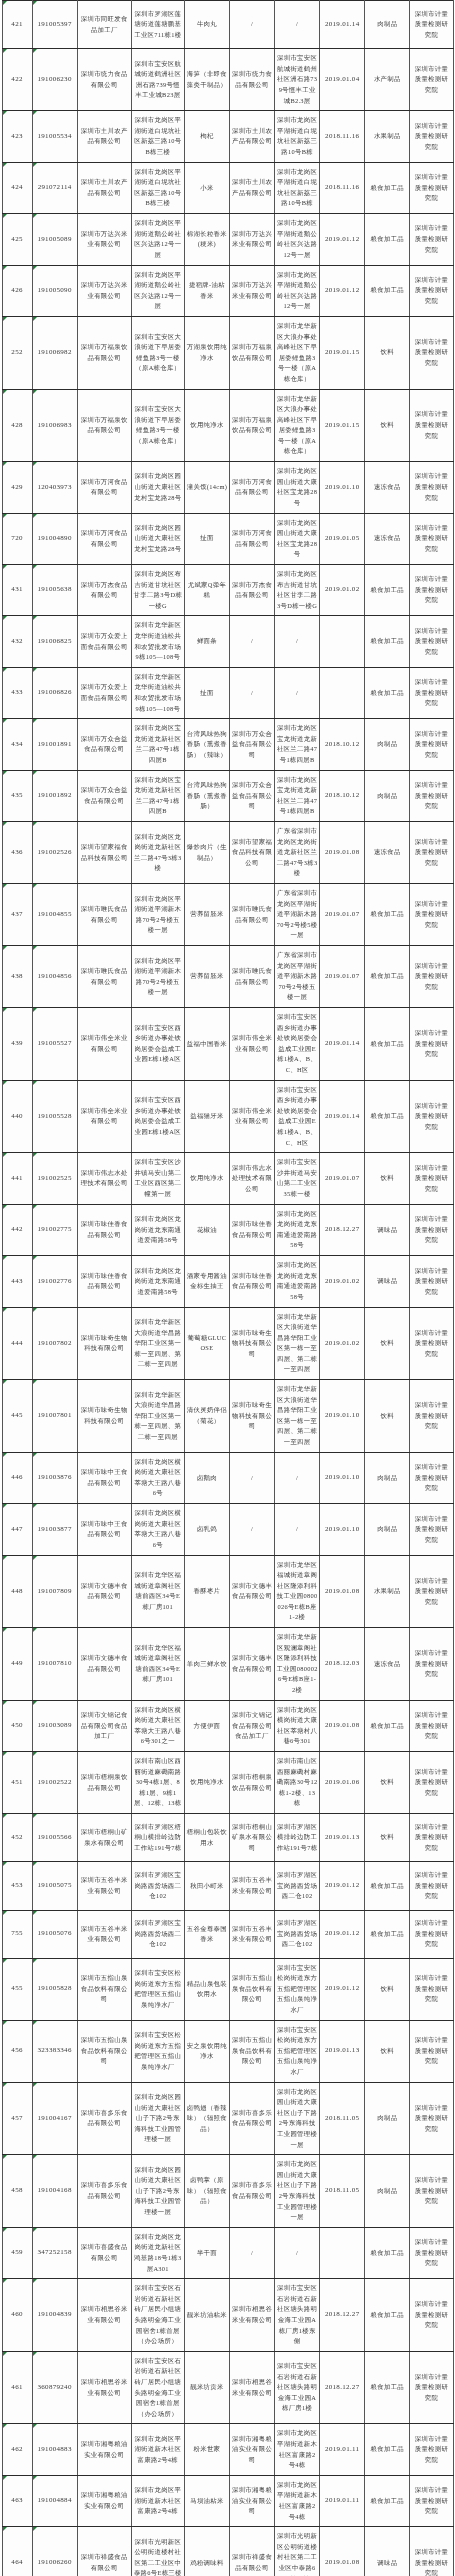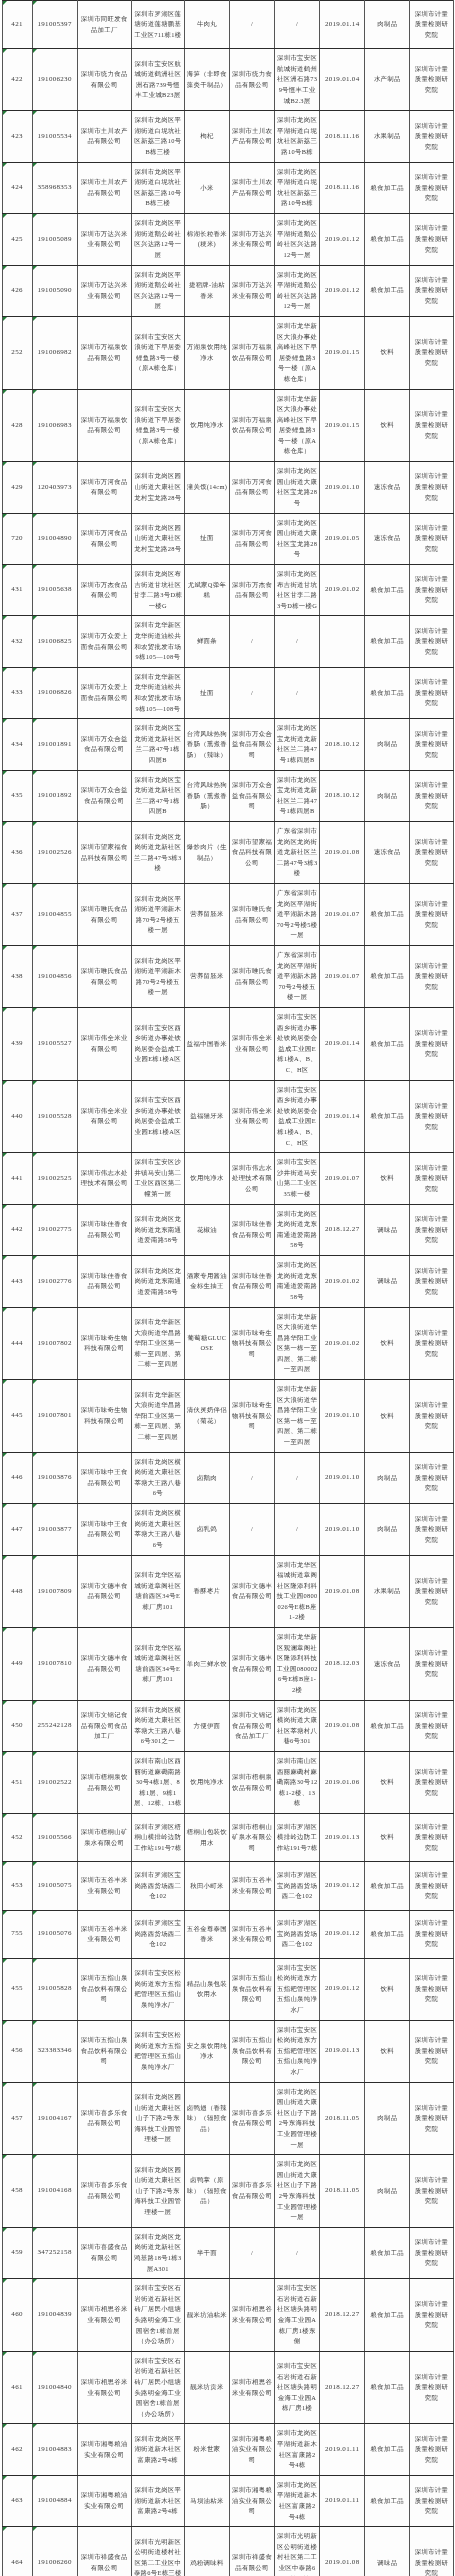--- a/index.html
+++ b/index.html
@@ -88,21 +88,21 @@
     <td><span class="val">深圳市龙岗区平湖街道白坭坑社区新荔三路10号B栋三楼</span></td>
     <td><span class="val">枸杞</span></td>
     <td><span class="val">深圳市土川农产品有限公司</span></td>
     <td><span class="val">深圳市龙岗区平湖街道白坭坑社区新荔三路10号B栋</span></td>
     <td class="num"><span class="val">2018.11.16</span></td>
     <td><span class="val">水果制品</span></td>
     <td><span class="val">深圳市计量质量检测研究院</span></td>
   </tr>
         <tr>
     <td class="num"><span class="tri"></span><span class="val">424</span></td>
-    <td class="num"><span class="tri"></span><span class="val">358968353</span></td>
+    <td class="num"><span class="tri"></span><span class="val">291072114</span></td>
     <td><span class="val">深圳市土川农产品有限公司</span></td>
     <td><span class="val">深圳市龙岗区平湖街道白坭坑社区新荔三路10号B栋三楼</span></td>
     <td><span class="val">小米</span></td>
     <td><span class="val">深圳市土川农产品有限公司</span></td>
     <td><span class="val">深圳市龙岗区平湖街道白坭坑社区新荔三路10号B栋</span></td>
     <td class="num"><span class="val">2018.11.16</span></td>
     <td><span class="val">粮食加工品</span></td>
     <td><span class="val">深圳市计量质量检测研究院</span></td>
   </tr>
         <tr>
@@ -400,21 +400,21 @@
     <td><span class="val">深圳市龙华区福城街道章阁社区塘前西区34号E栋厂房101</span></td>
     <td><span class="val">羊肉三鲜水饺</span></td>
     <td><span class="val">深圳市文德丰食品有限公司</span></td>
     <td><span class="val">深圳市龙华新区观澜章阁社区隆添利科技工业园0800026号E栋B座1-2楼</span></td>
     <td class="num"><span class="val">2018.12.03</span></td>
     <td><span class="val">速冻食品</span></td>
     <td><span class="val">深圳市计量质量检测研究院</span></td>
   </tr>
         <tr>
     <td class="num"><span class="tri"></span><span class="val">450</span></td>
-    <td class="num"><span class="tri"></span><span class="val">255242128</span></td>
+    <td class="num"><span class="tri"></span><span class="val">191003089</span></td>
     <td><span class="val">深圳市文锦记食品有限公司食品加工厂</span></td>
     <td><span class="val">深圳市龙岗区横岗街道大康社区莘塘大王路八巷6号301之一</span></td>
     <td><span class="val">方便伊面</span></td>
     <td><span class="val">深圳市文锦记食品有限公司食品加工厂</span></td>
     <td><span class="val">深圳市龙岗区横岗街道大康社区莘塘村八巷6号301</span></td>
     <td class="num"><span class="val">2019.01.08</span></td>
     <td><span class="val">粮食加工品</span></td>
     <td><span class="val">深圳市计量质量检测研究院</span></td>
   </tr>
         <tr>
@@ -532,21 +532,21 @@
     <td><span class="val">深圳市宝安区石岩街道石新社区砖厂居民小组塘头路明金海工业园宿舍1栋首层（办公场所）</span></td>
     <td><span class="val">靓米坊油粘米</span></td>
     <td><span class="val">深圳市相思谷米业有限公司</span></td>
     <td><span class="val">深圳市宝安区石岩街道石新社区塘头路明金海工业园A栋厂房1楼东侧</span></td>
     <td class="num"><span class="val">2018.12.27</span></td>
     <td><span class="val">粮食加工品</span></td>
     <td><span class="val">深圳市计量质量检测研究院</span></td>
   </tr>
         <tr>
     <td class="num"><span class="tri"></span><span class="val">461</span></td>
-    <td class="num"><span class="tri"></span><span class="val">191004840</span></td>
+    <td class="num"><span class="tri"></span><span class="val">360879240</span></td>
     <td><span class="val">深圳市相思谷米业有限公司</span></td>
     <td><span class="val">深圳市宝安区石岩街道石新社区砖厂居民小组塘头路明金海工业园宿舍1栋首层（办公场所）</span></td>
     <td><span class="val">靓米坊贡米</span></td>
     <td><span class="val">深圳市相思谷米业有限公司</span></td>
     <td><span class="val">深圳市宝安区石岩街道石新社区塘头路明金海工业园A栋厂房1楼</span></td>
     <td class="num"><span class="val">2018.12.27</span></td>
     <td><span class="val">粮食加工品</span></td>
     <td><span class="val">深圳市计量质量检测研究院</span></td>
   </tr>
         <tr>

